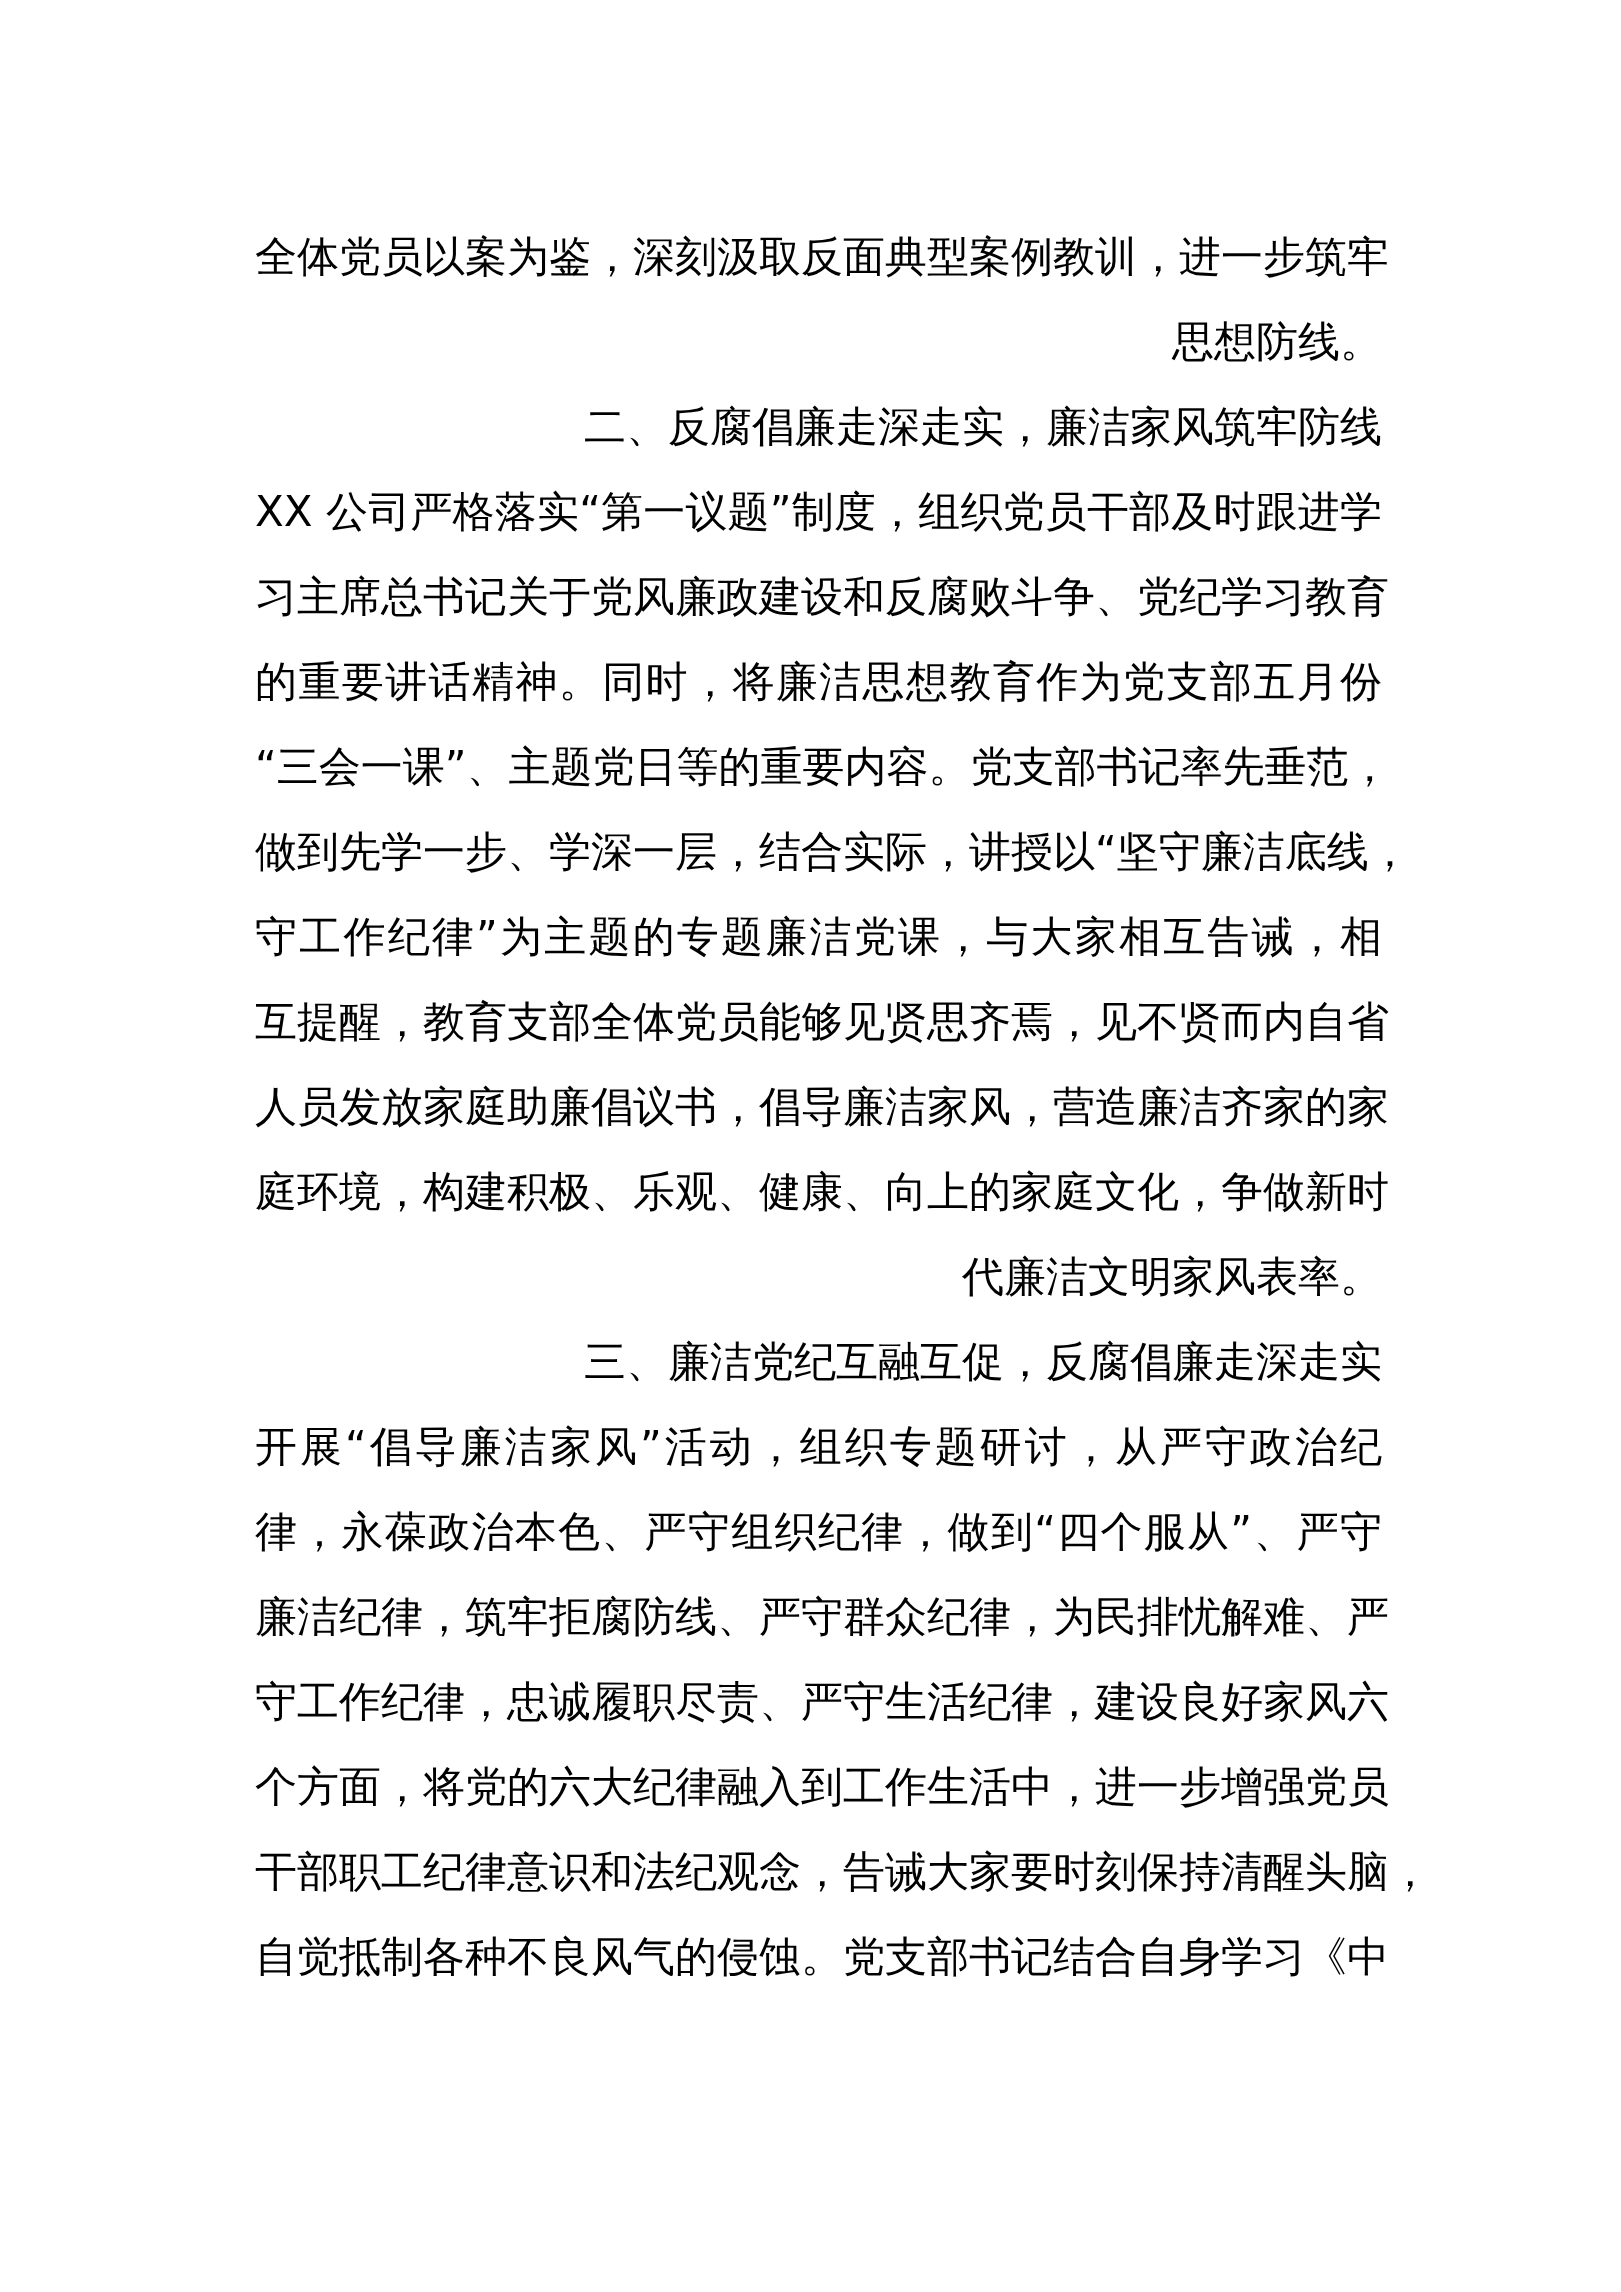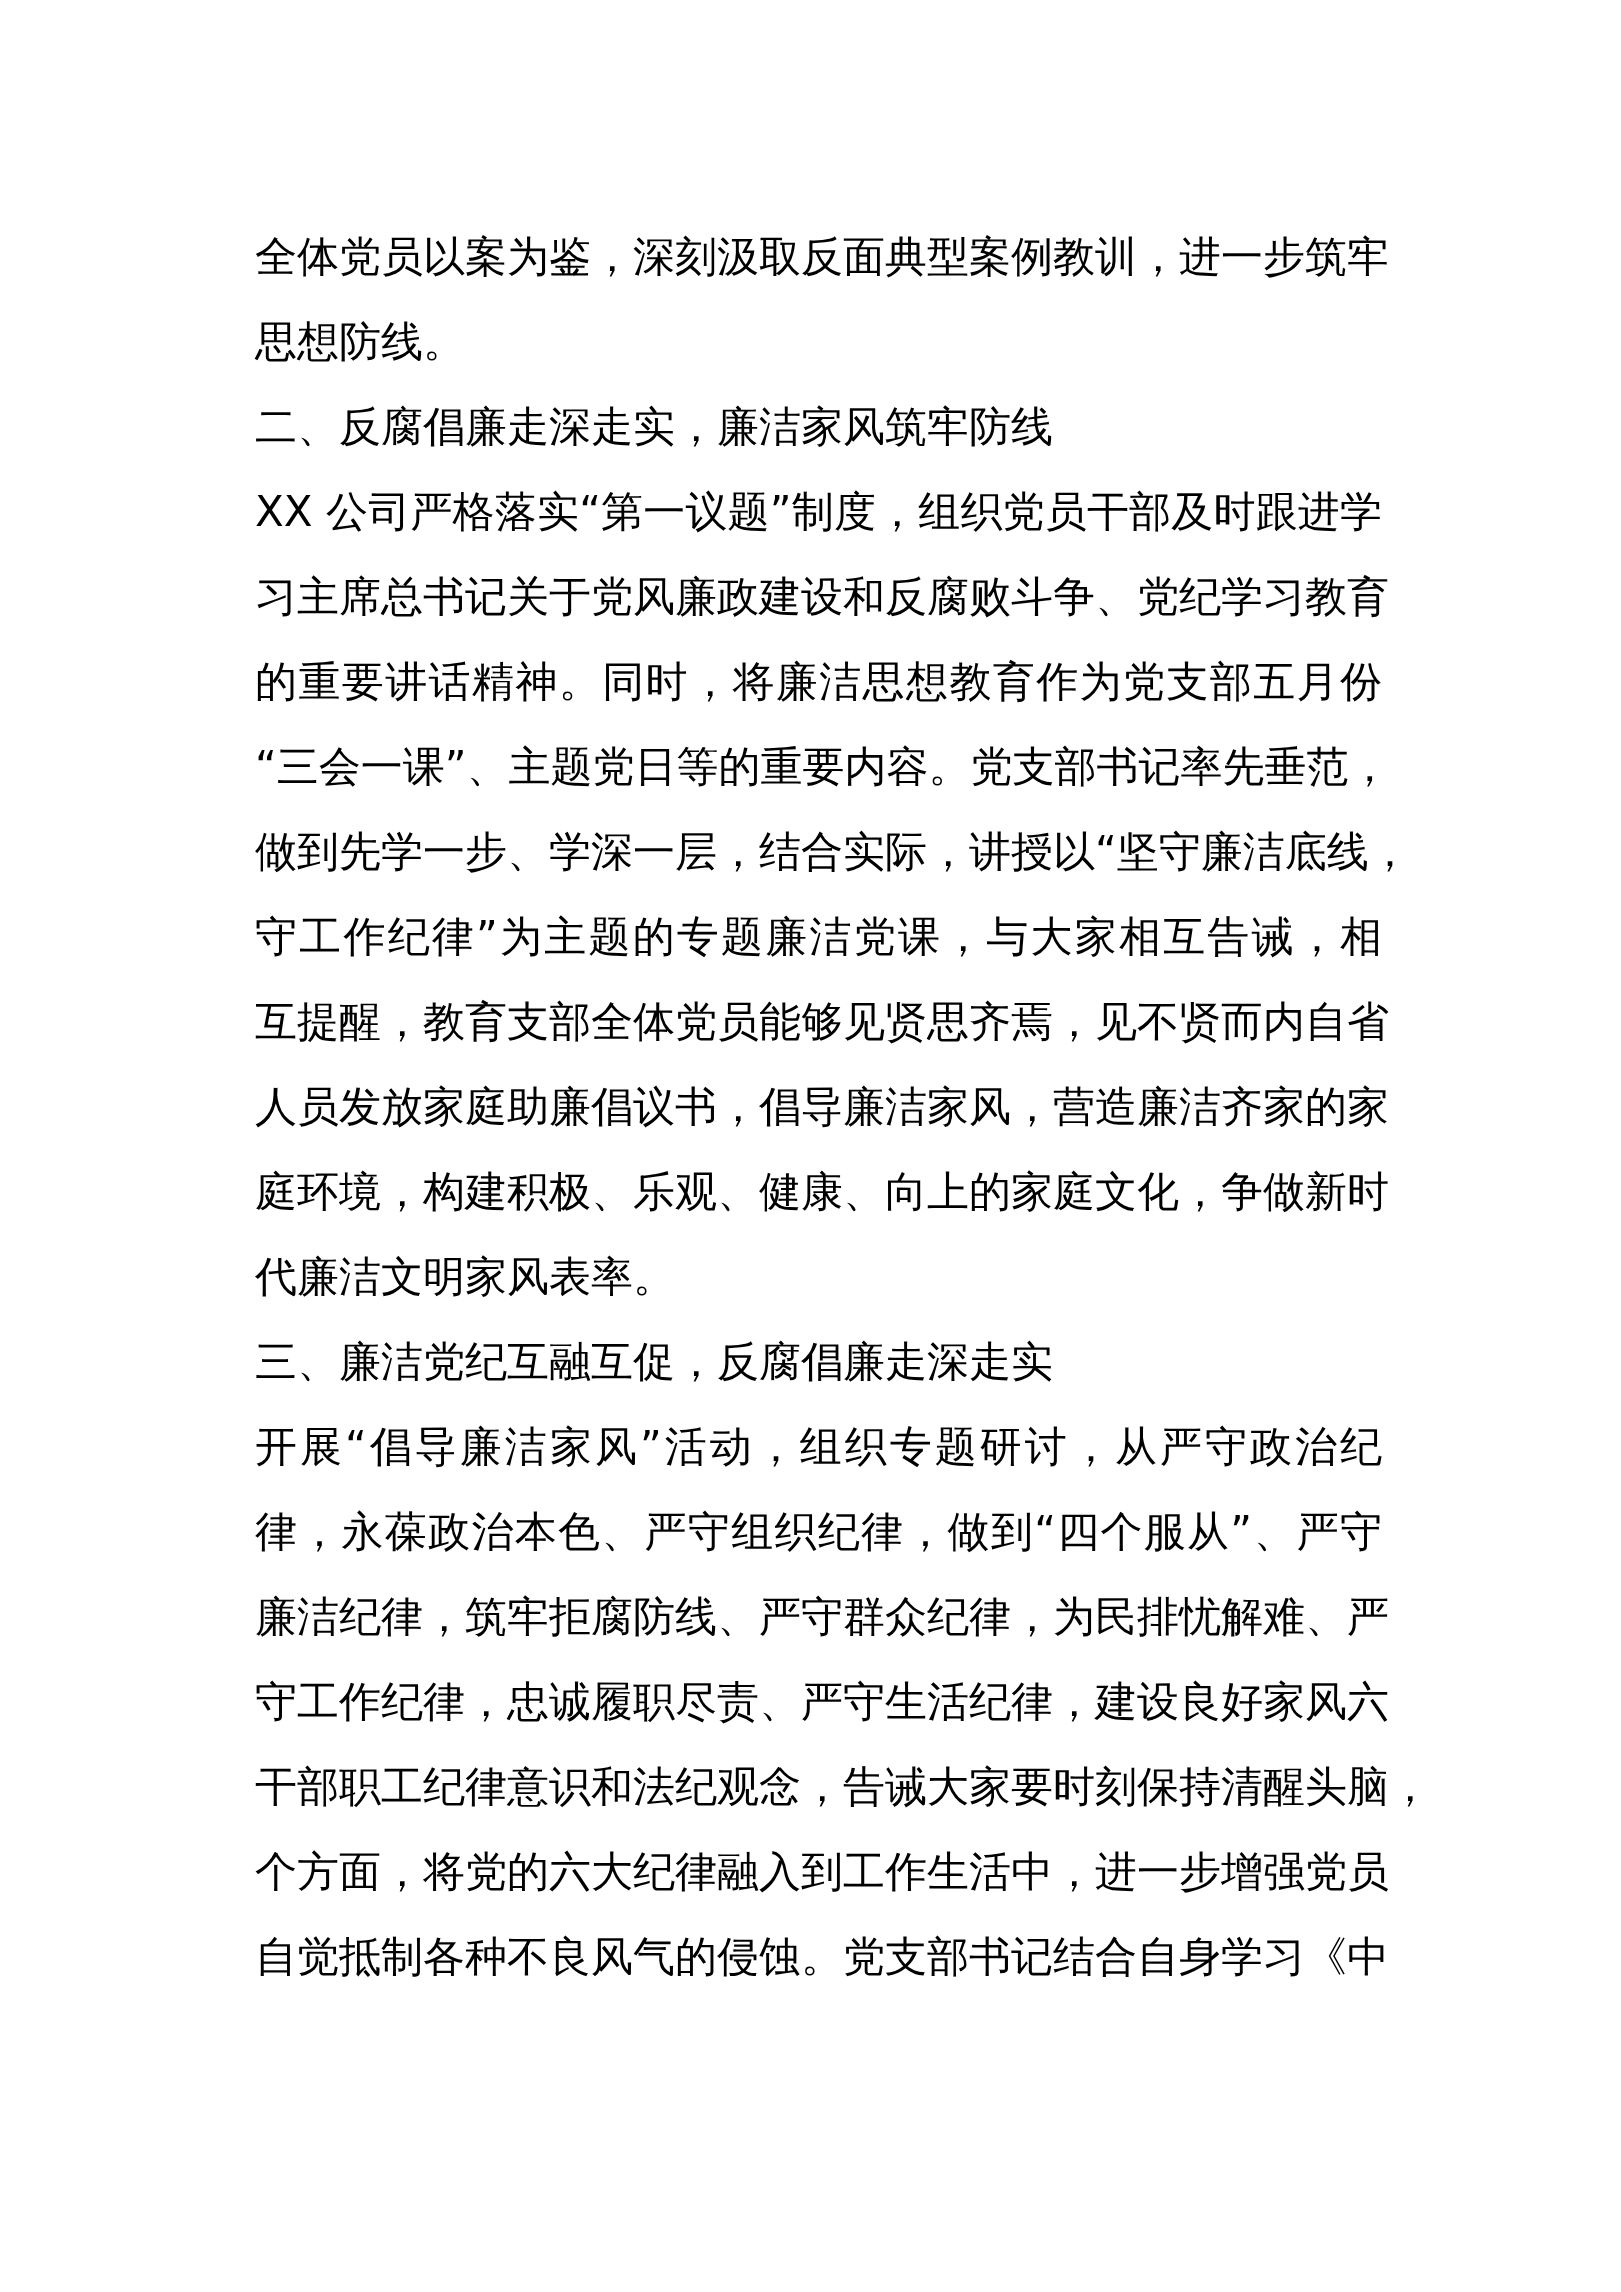--- a/index.html
+++ b/index.html
@@ -22,20 +22,21 @@
     }
     .line {
       display: block;
       height: 85px;
       line-height: 85px;
       font-family: "DejaVu Sans", "Liberation Sans", sans-serif;
       font-size: 42px;
       color: #000000;
       white-space: nowrap;
       letter-spacing: 0px;
+      text-align: right;
     }
     .line.justify {
       text-align: justify;
       text-align-last: justify;
     }
   </style>
 </head>
 <body>
 
 <div class="page">
@@ -50,17 +51,17 @@
   <span class="line justify">守工作纪律”为主题的专题廉洁党课，与大家相互告诫，相</span>
   <span class="line justify">互提醒，教育支部全体党员能够见贤思齐焉，见不贤而内自省</span>
   <span class="line justify">人员发放家庭助廉倡议书，倡导廉洁家风，营造廉洁齐家的家</span>
   <span class="line justify">庭环境，构建积极、乐观、健康、向上的家庭文化，争做新时</span>
   <span class="line">代廉洁文明家风表率。</span>
   <span class="line">三、廉洁党纪互融互促，反腐倡廉走深走实</span>
   <span class="line justify">开展“倡导廉洁家风”活动，组织专题研讨，从严守政治纪</span>
   <span class="line justify">律，永葆政治本色、严守组织纪律，做到“四个服从”、严守</span>
   <span class="line justify">廉洁纪律，筑牢拒腐防线、严守群众纪律，为民排忧解难、严</span>
   <span class="line justify">守工作纪律，忠诚履职尽责、严守生活纪律，建设良好家风六</span>
+  <span class="line justify">个方面，将党的六大纪律融入到工作生活中，进一步增强党员</span>
   <span class="line justify">干部职工纪律意识和法纪观念，告诫大家要时刻保持清醒头脑，</span>
-  <span class="line justify">个方面，将党的六大纪律融入到工作生活中，进一步增强党员</span>
   <span class="line justify">自觉抵制各种不良风气的侵蚀。党支部书记结合自身学习《中</span>
 </div>
 
 
 </body></html>

